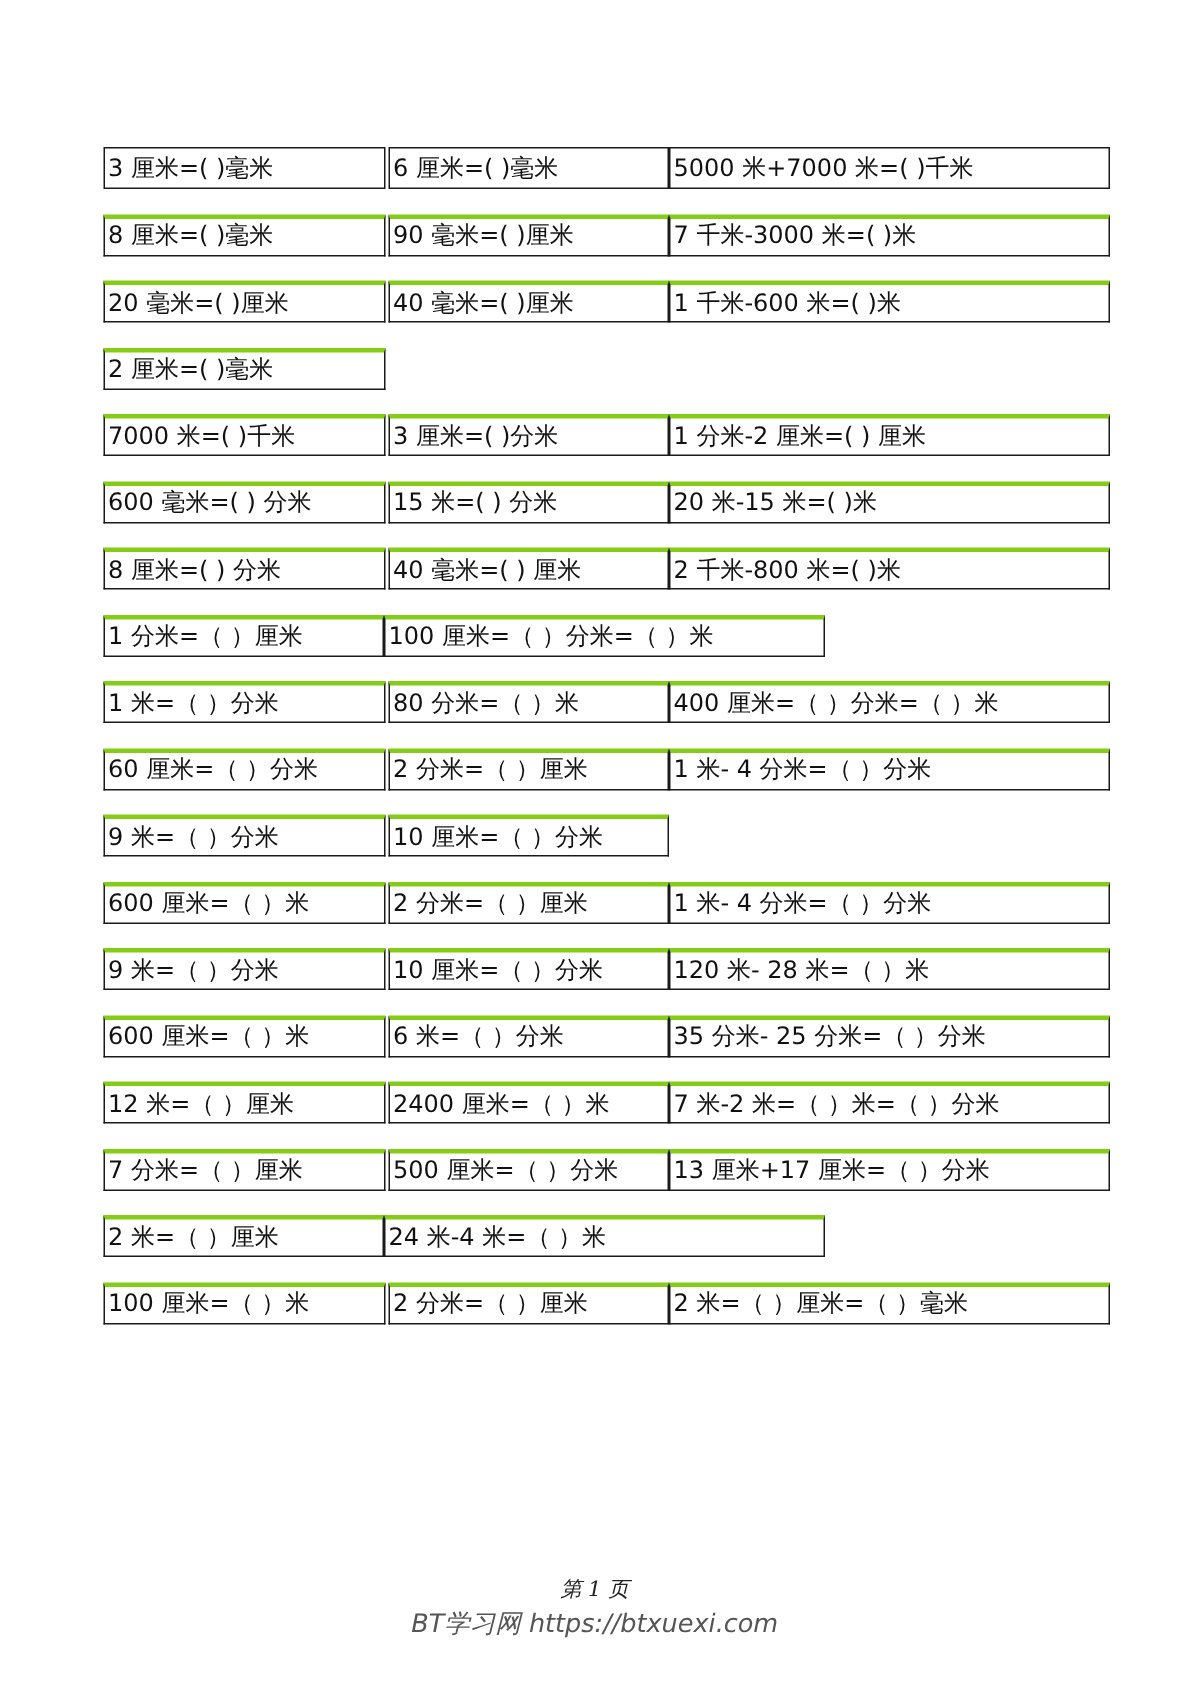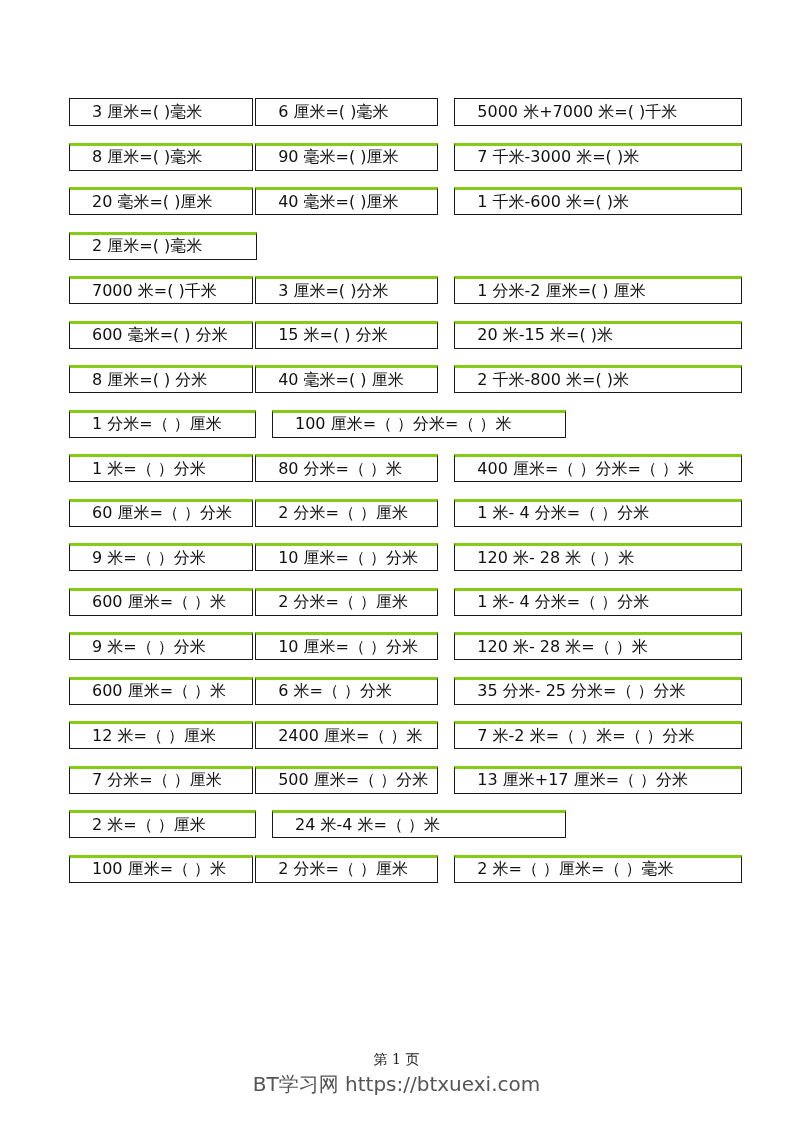--- a/index.html
+++ b/index.html
@@ -25,47 +25,48 @@
       display: flex;
       height: 44.5px;
       margin-bottom: 0;
     }
     .cell {
       box-sizing: border-box;
       border: 1px solid #1a1a1a;
       height: 28px;
       display: flex;
       align-items: center;
-      padding-left: 22px;
+      padding-left: 2px;
       font-size: 16px;
       letter-spacing: 0px;
       white-space: nowrap;
       overflow: hidden;
       background: #ffffff;
     }
     .row + .row .cell { border-top: 3px solid #84cc16; }
     .c1 { width: 188px; margin-right: 2px; }
-    .c2 { width: 187px; margin-right: 16px; }
+    .c2 { width: 187px; margin-right: 0; }
     .c3 { width: 294px; }
     .footer {
       position: absolute;
       left: 0;
       width: 793px;
       text-align: center;
       color: #333333;
+      font-style: italic;
     }
     .page-num {
       top: 1051px;
       font-size: 14px;
       font-family: "DejaVu Serif", "Liberation Serif", serif;
       color: #222222;
     }
     .site {
       top: 1071px;
-      font-size: 20px;
+      font-size: 17px;
       color: #555555;
     }
   </style>
 </head>
 <body>
 
 <div class="sheet">
   <div class="row">
     <div class="cell c1">3 厘米=(    )毫米</div>
     <div class="cell c2">6 厘米=(    )毫米</div>
@@ -109,21 +110,20 @@
     <div class="cell c3">400 厘米=（    ）分米=（   ）米</div>
   </div>
   <div class="row">
     <div class="cell c1">60 厘米=（    ）分米</div>
     <div class="cell c2">2 分米=（    ）厘米</div>
     <div class="cell c3">1 米-  4 分米=（    ）分米</div>
   </div>
   <div class="row">
     <div class="cell c1">9 米=（    ）分米</div>
     <div class="cell c2">10 厘米=（    ）分米</div>
-    <div class="cell c3">120 米-  28 米（   ）米</div>
   </div>
   <div class="row">
     <div class="cell c1">600 厘米=（    ）米</div>
     <div class="cell c2">2 分米=（    ）厘米</div>
     <div class="cell c3">1 米-  4 分米=（    ）分米</div>
   </div>
   <div class="row">
     <div class="cell c1">9 米=（    ）分米</div>
     <div class="cell c2">10 厘米=（    ）分米</div>
     <div class="cell c3">120 米-  28 米=（    ）米</div>

